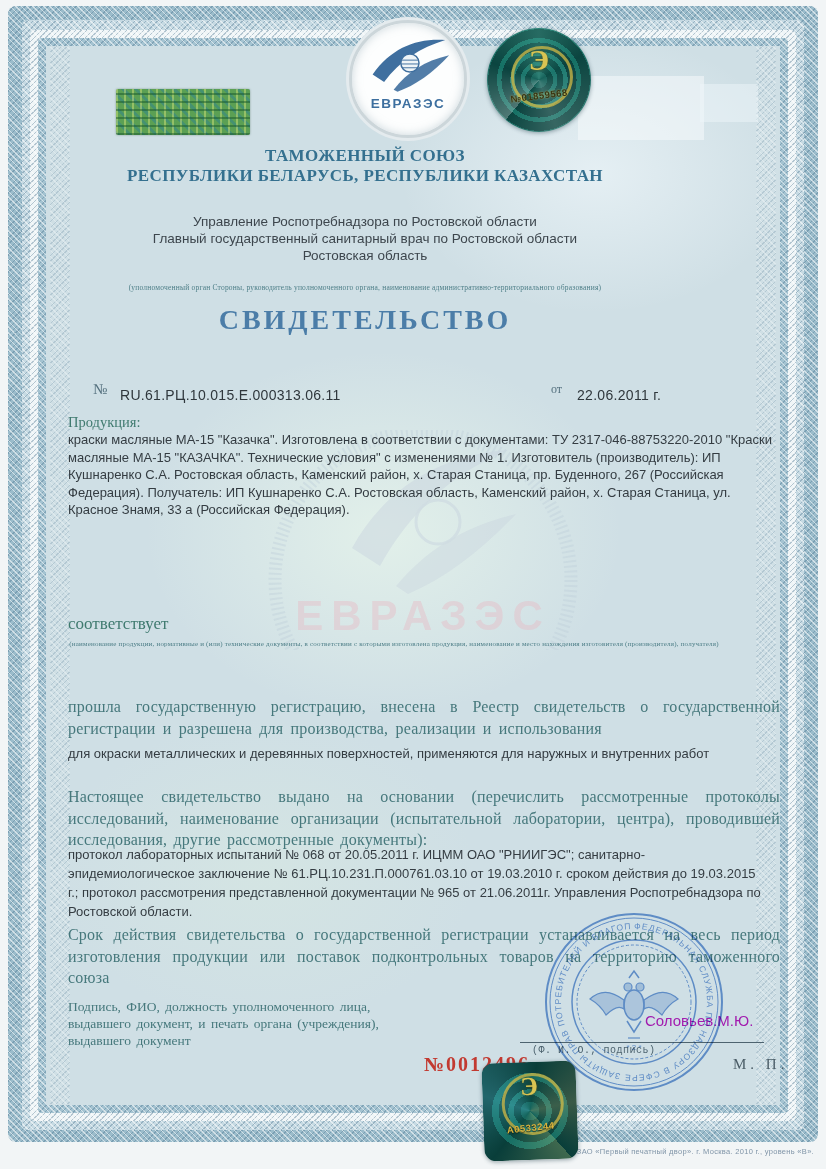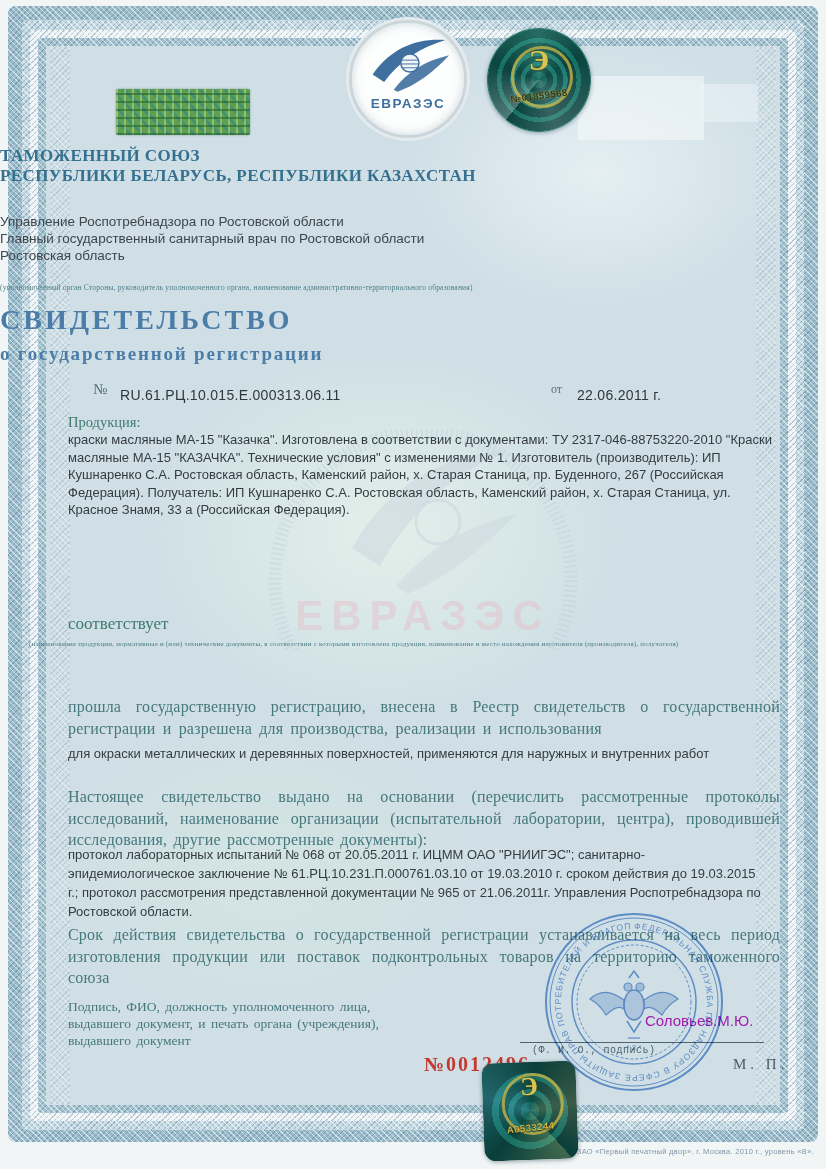--- a/index.html
+++ b/index.html
@@ -23,21 +23,21 @@
       radial-gradient(ellipse 340px 260px at 46% 46%, rgba(227,241,234,.95), rgba(227,241,234,0) 70%),
       radial-gradient(ellipse 300px 220px at 30% 78%, rgba(214,231,226,.7), rgba(214,231,226,0) 70%),
       radial-gradient(ellipse 280px 200px at 75% 12%, rgba(234,243,247,.8), rgba(234,243,247,0) 70%),
       linear-gradient(#cfdfe5,#cfdfe5);
   }
   .inner-strip{position:absolute;top:46px;bottom:64px;width:20px;opacity:.55;}
   .strip-l{left:50px;} .strip-r{right:50px;}
 
   .content{position:absolute;left:0;top:0;width:826px;height:1169px;z-index:4;}
   .abs{position:absolute;}
-  .ctr{left:0;width:730px;text-align:left;}
+  .ctr{left:0;width:730px;text-align:center;}
 
   .union-line{font-family:"Liberation Serif",serif;font-weight:bold;font-size:17px;line-height:20px;color:#34708f;letter-spacing:.4px;}
   .auth-line{font-size:13.5px;line-height:17px;color:#3d464d;}
   .tiny-caption{font-family:"Liberation Serif",serif;font-size:7.5px;color:#4d7e87;letter-spacing:.2px;}
   .title-main{font-family:"Liberation Serif",serif;font-weight:bold;font-size:28px;color:#4b7da8;letter-spacing:3px;}
   .title-sub{font-family:"Liberation Serif",serif;font-weight:bold;font-size:19px;color:#4b7da8;letter-spacing:1.8px;}
 
   .serif-teal{font-family:"Liberation Serif",serif;color:#3f7a6f;}
   .body-sans{font-size:13px;line-height:17.5px;color:#343c42;}
   .just-teal{
@@ -150,21 +150,20 @@
   <div class="abs ctr union-line" style="top:146px;">ТАМОЖЕННЫЙ СОЮЗ</div>
   <div class="abs ctr union-line" style="top:166px;">РЕСПУБЛИКИ БЕЛАРУСЬ, РЕСПУБЛИКИ КАЗАХСТАН</div>
 
   <div class="abs ctr auth-line" style="top:213px;">Управление Роспотребнадзора по Ростовской области</div>
   <div class="abs ctr auth-line" style="top:230px;">Главный государственный санитарный врач по Ростовской области</div>
   <div class="abs ctr auth-line" style="top:247px;">Ростовская область</div>
 
   <div class="abs ctr tiny-caption" style="top:283px;">(уполномоченный орган Стороны, руководитель уполномоченного органа, наименование административно-территориального образования)</div>
 
   <div class="abs ctr title-main" style="top:304px;">СВИДЕТЕЛЬСТВО</div>
-  <div class="abs ctr title-sub" style="top:343px;">о государственной регистрации</div>
 
   <div class="abs no-label" style="left:93px;top:381px;">№</div>
   <div class="abs num-val" style="left:120px;top:387px;">RU.61.РЦ.10.015.Е.000313.06.11</div>
   <div class="abs from-label" style="left:551px;top:382px;">от</div>
   <div class="abs num-val" style="left:577px;top:387px;">22.06.2011 г.</div>
 
   <div class="abs serif-teal" style="left:68px;top:414px;font-size:14.5px;">Продукция:</div>
   <div class="abs body-sans" style="left:68px;top:431px;width:710px;">краски масляные МА-15 "Казачка". Изготовлена в соответствии с документами: ТУ 2317-046-88753220-2010 "Краски масляные МА-15 "КАЗАЧКА". Технические условия" с изменениями № 1. Изготовитель (производитель): ИП Кушнаренко С.А. Ростовская область, Каменский район, х. Старая Станица, пр. Буденного, 267 (Российская Федерация).  Получатель: ИП Кушнаренко С.А. Ростовская область, Каменский район, х. Старая Станица, ул. Красное Знамя, 33 а (Российская Федерация).</div>
 
   <div class="abs ctr tiny-caption" style="top:640px;font-size:7px;margin-left:29px;">(наименование продукции, нормативные и (или) технические документы, в соответствии с которыми изготовлена продукция, наименование и место нахождения изготовителя (производителя), получателя)</div>

